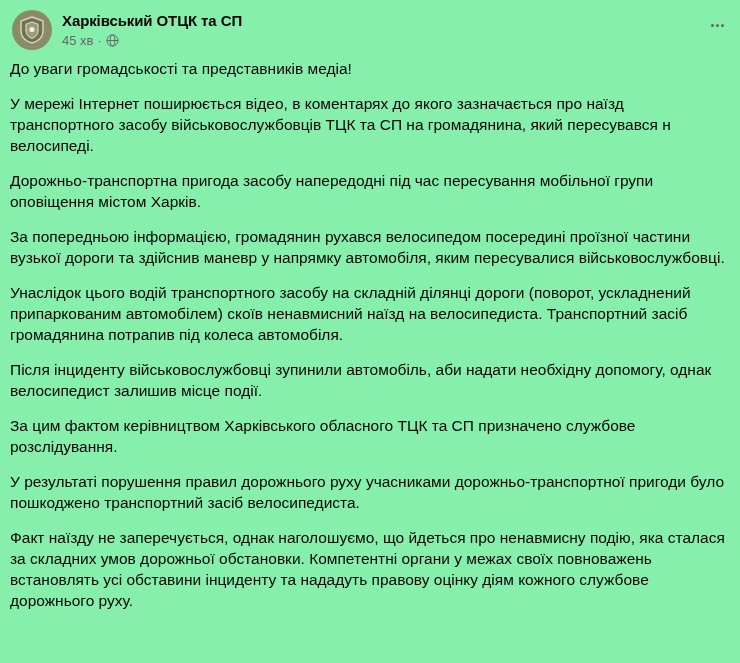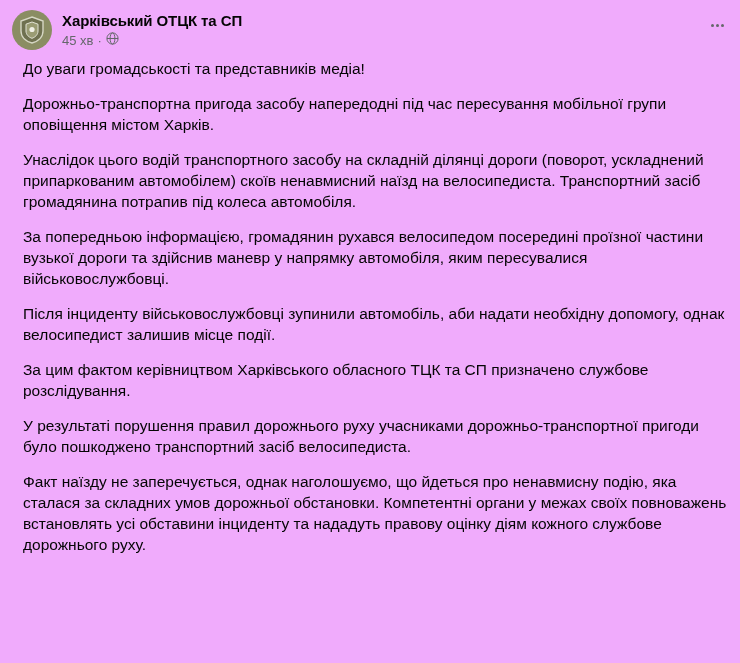--- a/index.html
+++ b/index.html
@@ -13,21 +13,21 @@
     font-family: "Liberation Sans", sans-serif;
     color: #050505;
     overflow: hidden;
   }
   .post {
     position: relative;
     width: 740px;
     height: 663px;
     box-sizing: border-box;
     padding: 0;
-    background: #f0abfc;
+    background: #86efac;
   }
   .post-header {
     display: flex;
     align-items: flex-start;
     padding: 10px 12px 4px 12px;
     position: relative;
   }
   .avatar {
     width: 40px;
     height: 40px;
@@ -52,21 +52,21 @@
   }
   .page-name {
     font-size: 15px;
     font-weight: bold;
     line-height: 19px;
     color: #050505;
     letter-spacing: -0.1px;
   }
   .meta-line {
     display: flex;
-    align-items: flex-start;
+    align-items: center;
     font-size: 13px;
     color: #65676b;
     line-height: 17px;
     margin-top: 2px;
   }
   .meta-sep {
     margin: 0 4px;
     font-size: 13px;
     color: #65676b;
   }
@@ -95,21 +95,21 @@
     width: 3px;
     height: 3px;
     border-radius: 50%;
     background: #65676b;
     display: block;
   }
   .post-body {
     padding: 4px 10px 0 10px;
   }
   .post-body p {
-    margin: 0 0 14px 13px;
+    margin: 0 0 14px 0;
     font-size: 15.5px;
     line-height: 21px;
     color: #050505;
     white-space: nowrap;
   }
   .post-body p.wrapable {
     white-space: normal;
   }
   .post-body p:last-child {
     margin-bottom: 0;
@@ -146,22 +146,23 @@
     </div>
     <div class="more-button">
       <span class="more-dot"></span>
       <span class="more-dot"></span>
       <span class="more-dot"></span>
     </div>
   </div>
 
   <div class="post-body">
     <p>До уваги громадськості та представників медіа!</p>
+    <p class="wrapable">У мережі Інтернет поширюється відео, в коментарях до якого зазначається про наїзд транспортного засобу військовослужбовців ТЦК та СП на громадянина, який пересувався н велосипеді.</p>
     <p class="wrapable">Дорожньо-транспортна пригода засобу напередодні під час пересування мобільної групи оповіщення містом Харків.</p>
+    <p class="wrapable">За попередньою інформацією, громадянин рухався велосипедом посередині проїзної частини вузької дороги та здійснив маневр у напрямку автомобіля, яким пересувалися військовослужбовці.</p>
     <p class="wrapable">Унаслідок цього водій транспортного засобу на складній ділянці дороги (поворот, ускладнений припаркованим автомобілем) скоїв ненавмисний наїзд на велосипедиста. Транспортний засіб громадянина потрапив під колеса автомобіля.</p>
-    <p class="wrapable">За попередньою інформацією, громадянин рухався велосипедом посередині проїзної частини вузької дороги та здійснив маневр у напрямку автомобіля, яким пересувалися військовослужбовці.</p>
     <p class="wrapable">Після інциденту військовослужбовці зупинили автомобіль, аби надати необхідну допомогу, однак велосипедист залишив місце події.</p>
     <p class="wrapable">За цим фактом керівництвом Харківського обласного ТЦК та СП призначено службове розслідування.</p>
     <p class="wrapable">У результаті порушення правил дорожнього руху учасниками дорожньо-транспортної пригоди було пошкоджено транспортний засіб велосипедиста.</p>
     <p class="wrapable">Факт наїзду не заперечується, однак наголошуємо, що йдеться про ненавмисну подію, яка сталася за складних умов дорожньої обстановки. Компетентні органи у межах своїх повноважень встановлять усі обставини інциденту та нададуть правову оцінку діям кожного службове дорожнього руху.</p>
   </div>
 
 </div>
 
 </body></html>

